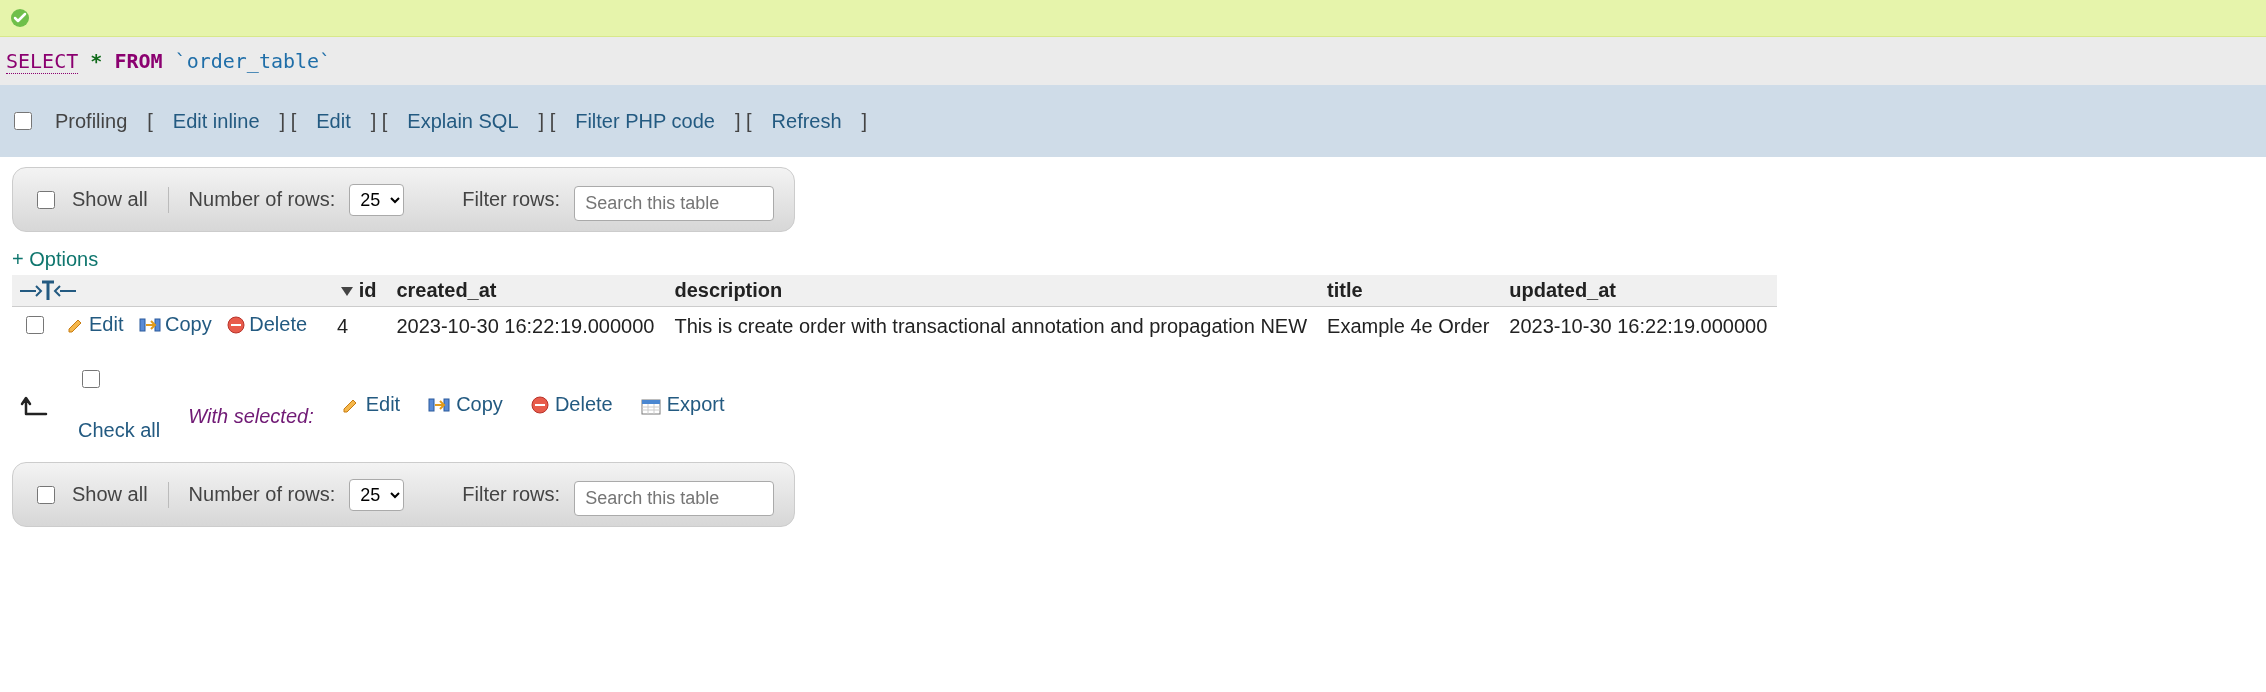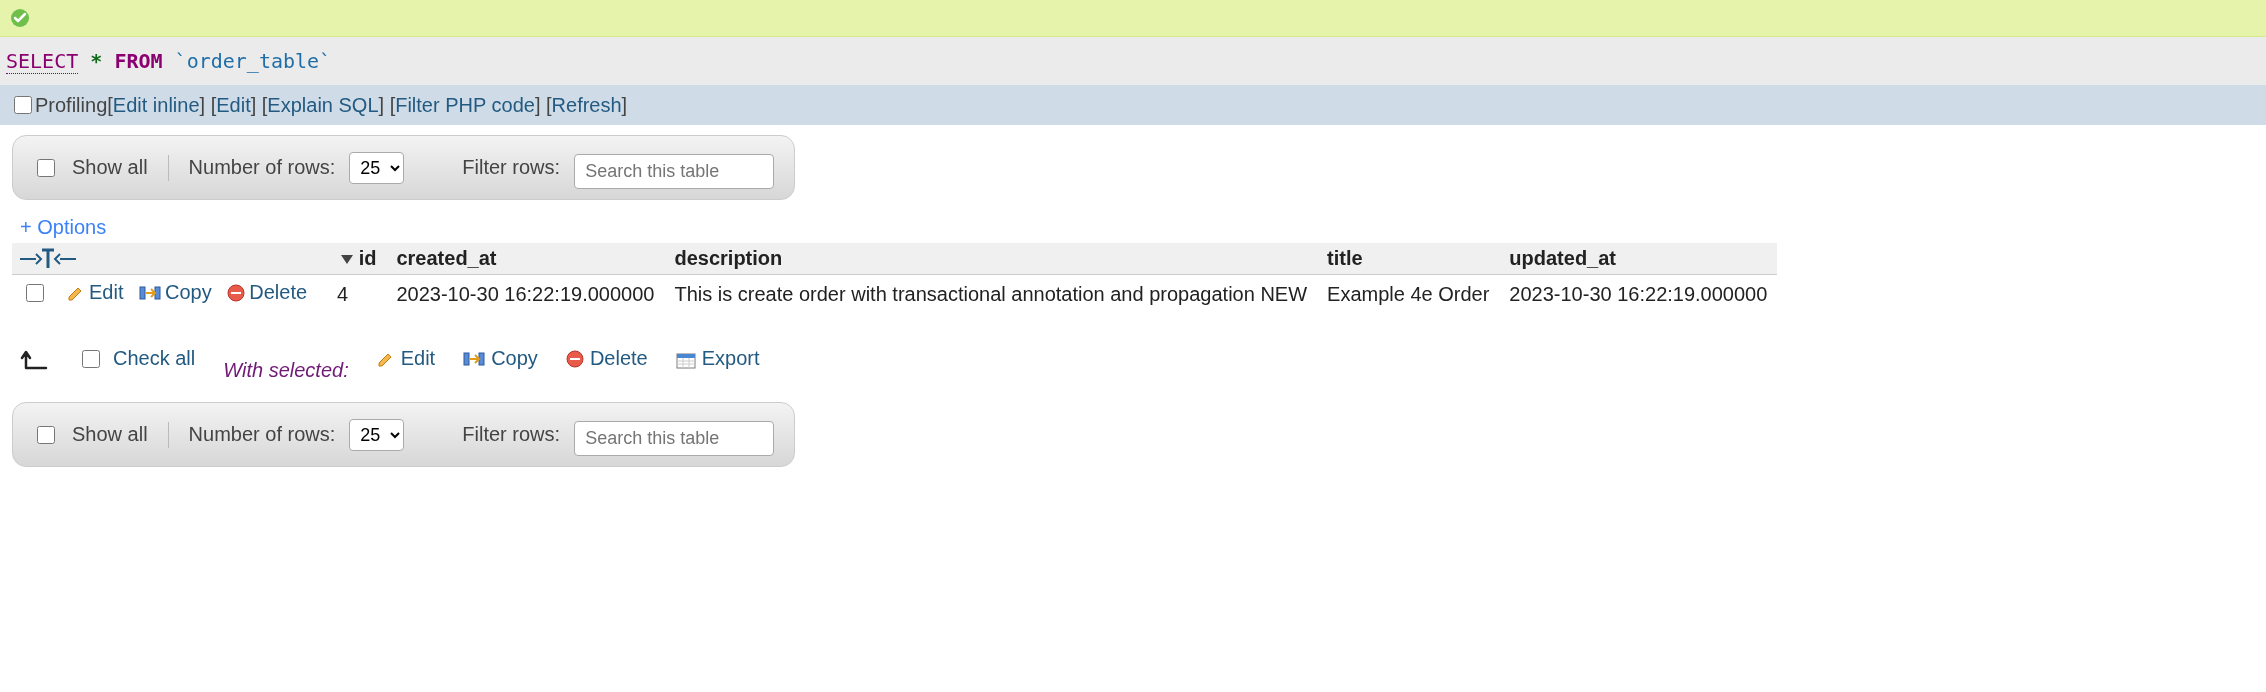--- a/index.html
+++ b/index.html
@@ -27,24 +27,24 @@
     font-family: Consolas, Menlo, monospace;
     font-size: 20px;
   }
   .kw-select { color: #8b0070; border-bottom: 1px dotted #8b0070; }
   .kw-star   { color: #106a1a; font-weight: bold; }
   .kw-from   { color: #8b0070; font-weight: bold; }
   .kw-ident  { color: #1f6ea8; }
 
   .tools-bar {
     background: #cfdce8;
-    padding: 8px 10px;
+    padding: 24px 10px;
     display: flex;
     align-items: center;
-    gap: 0;
+    gap: 20px;
     font-size: 20px;
   }
   .tools-bar input[type=checkbox] { width: 18px; height: 18px; }
 
   .toolbar {
     margin: 10px 12px;
     display: inline-flex;
     align-items: center;
     gap: 14px;
     background: linear-gradient(to bottom, #f3f3f3 0%, #d7d7d7 100%);
@@ -69,21 +69,21 @@
   input[type=text] {
     font-size: 18px;
     padding: 6px 10px;
     border: 1px solid #aaa;
     border-radius: 4px;
     width: 200px;
     margin-top: 8px;
   }
 
   .options-link { margin: 6px 12px 4px 12px; }
-  .options-link a { color: #3b82f6; margin-left: 8px; }
+  .options-link a { color: #0f766e; }
 
   table.data {
     border-collapse: collapse;
     margin: 0 12px;
     font-size: 20px;
     color: #222;
   }
   table.data th {
     background: #f0f0f0;
     text-align: left;
@@ -264,21 +264,21 @@
   </tbody>
 </table>
 
 
 <div class="bulk-bar">
   <span class="icon arrow-up-left">
     <svg viewBox="0 0 30 22">
         <path d="M6 20 H26 M6 20 V6 M2 10 L6 4 L10 10" fill="none" stroke="#222" stroke-width="2.5" stroke-linejoin="round" stroke-linecap="round"></path>
       </svg>
   </span>
-  <span style="display:inline-flex;align-items:center;gap:10px;">
+  <span style="display:inline-flex;align-items:flex-start;gap:28px;flex-direction:column;">
     <input type="checkbox" style="width: 18px; height: 18px;">
     <a>Check all</a>
   </span>
   <span class="italic">With selected:</span>
   <span class="action">
     <span class="icon icon-pencil">
       <svg viewBox="0 0 18 18">
           <path d="M2 13l9-9 3 3-9 9H2v-3z" fill="#f5b74b" stroke="#c77c12" stroke-width="1"></path>
         </svg>
     </span>

